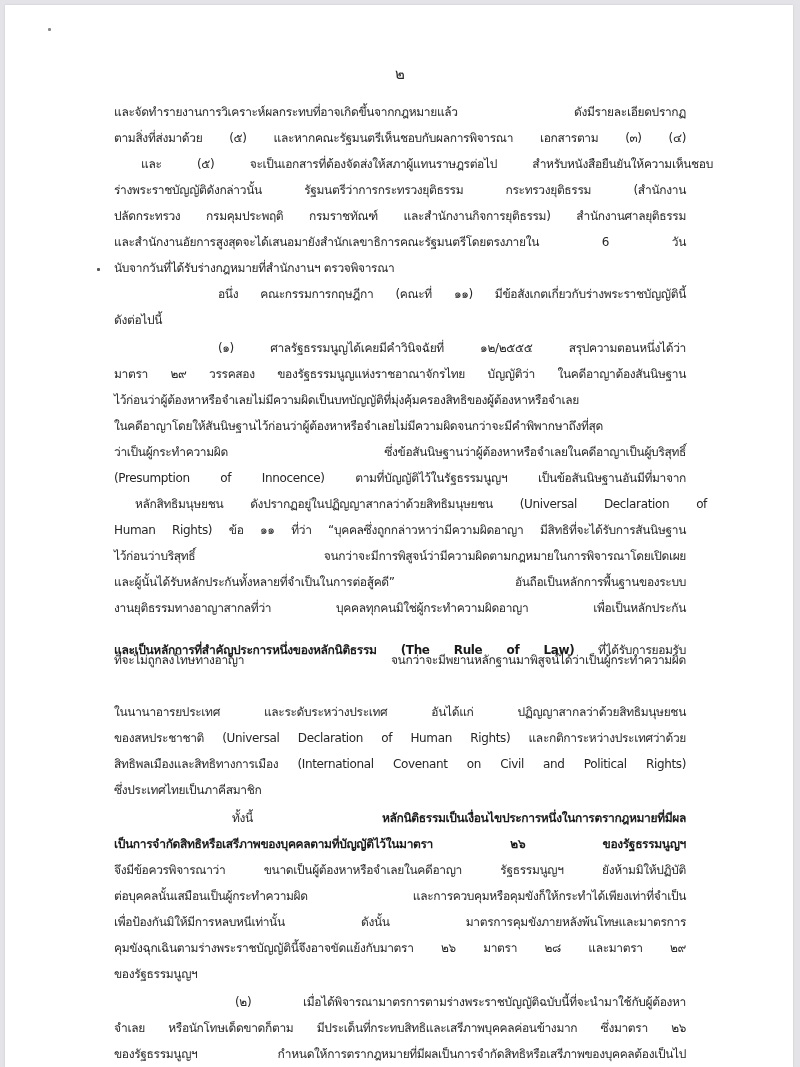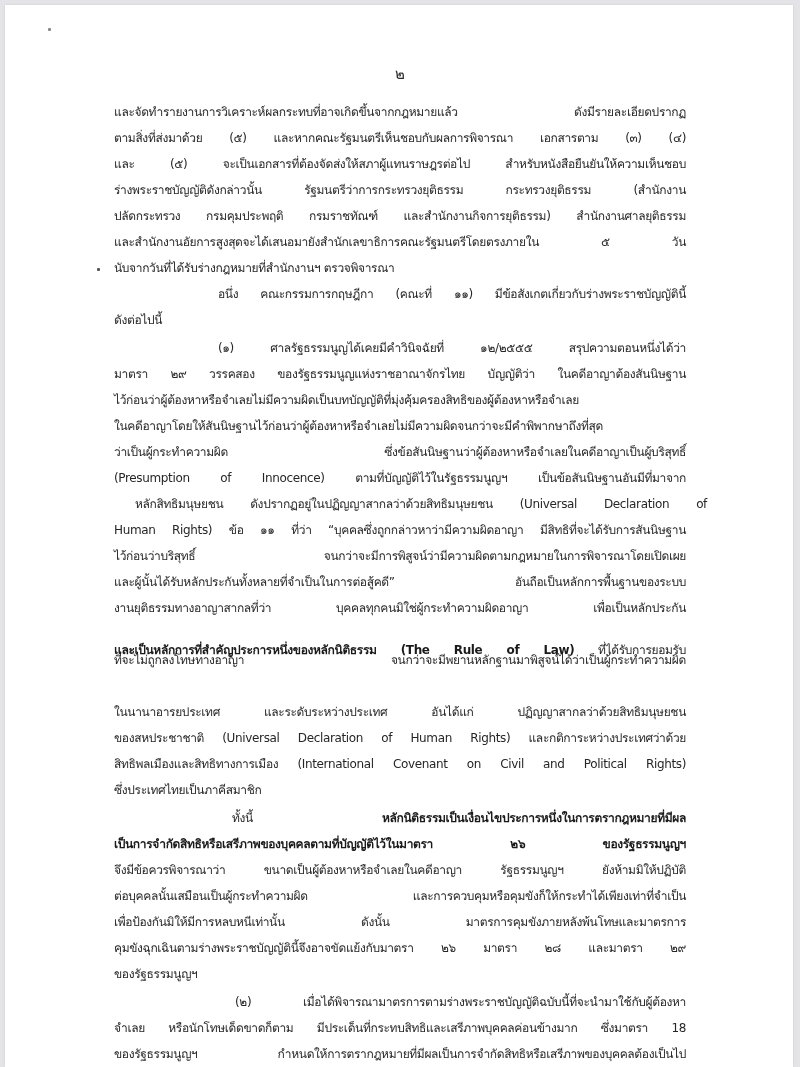--- a/index.html
+++ b/index.html
@@ -83,24 +83,24 @@
 
 <div class="page">
 
   <div class="page-number">๒</div>
 
   <div class="mark" style="left:48px; top:28px; background:#888;"></div>
   <div class="mark" style="left:97px; top:268px;"></div>
 
   <div class="line" style="top:102px;">และจัดทำรายงานการวิเคราะห์ผลกระทบที่อาจเกิดขึ้นจากกฎหมายแล้ว ดังมีรายละเอียดปรากฏ</div>
   <div class="line" style="top:128px;">ตามสิ่งที่ส่งมาด้วย (๕) และหากคณะรัฐมนตรีเห็นชอบกับผลการพิจารณา เอกสารตาม (๓) (๔)</div>
-  <div class="line" style="top:154px;">และ (๕) จะเป็นเอกสารที่ต้องจัดส่งให้สภาผู้แทนราษฎรต่อไป สำหรับหนังสือยืนยันให้ความเห็นชอบ</div>
+  <div class="line" style="top:154px;margin-left:27px;">และ (๕) จะเป็นเอกสารที่ต้องจัดส่งให้สภาผู้แทนราษฎรต่อไป สำหรับหนังสือยืนยันให้ความเห็นชอบ</div>
   <div class="line" style="top:180px;">ร่างพระราชบัญญัติดังกล่าวนั้น รัฐมนตรีว่าการกระทรวงยุติธรรม กระทรวงยุติธรรม (สำนักงาน</div>
   <div class="line" style="top:206px;">ปลัดกระทรวง กรมคุมประพฤติ กรมราชทัณฑ์ และสำนักงานกิจการยุติธรรม) สำนักงานศาลยุติธรรม</div>
-  <div class="line" style="top:232px;">และสำนักงานอัยการสูงสุดจะได้เสนอมายังสำนักเลขาธิการคณะรัฐมนตรีโดยตรงภายใน ๕ วัน</div>
+  <div class="line" style="top:232px;">และสำนักงานอัยการสูงสุดจะได้เสนอมายังสำนักเลขาธิการคณะรัฐมนตรีโดยตรงภายใน 6 วัน</div>
   <div class="line last" style="top:258px;">นับจากวันที่ได้รับร่างกฎหมายที่สำนักงานฯ ตรวจพิจารณา</div>
 
   <div class="line indent" style="top:284px;">อนึ่ง คณะกรรมการกฤษฎีกา (คณะที่ ๑๑) มีข้อสังเกตเกี่ยวกับร่างพระราชบัญญัตินี้</div>
   <div class="line last" style="top:310px;">ดังต่อไปนี้</div>
 
   <div class="line indent" style="top:338px;">(๑) ศาลรัฐธรรมนูญได้เคยมีคำวินิจฉัยที่ ๑๒/๒๕๕๕ สรุปความตอนหนึ่งได้ว่า</div>
   <div class="line" style="top:364px;">มาตรา ๒๙ วรรคสอง ของรัฐธรรมนูญแห่งราชอาณาจักรไทย บัญญัติว่า ในคดีอาญาต้องสันนิษฐาน</div>
   <div class="line" style="top:390px;">ไว้ก่อนว่าผู้ต้องหาหรือจำเลยไม่มีความผิดเป็นบทบัญญัติที่มุ่งคุ้มครองสิทธิของผู้ต้องหาหรือจำเลย</div>
   <div class="line" style="top:416px;">ในคดีอาญาโดยให้สันนิษฐานไว้ก่อนว่าผู้ต้องหาหรือจำเลยไม่มีความผิดจนกว่าจะมีคำพิพากษาถึงที่สุด</div>
   <div class="line" style="top:442px;">ว่าเป็นผู้กระทำความผิด ซึ่งข้อสันนิษฐานว่าผู้ต้องหาหรือจำเลยในคดีอาญาเป็นผู้บริสุทธิ์</div>
@@ -123,16 +123,16 @@
 
   <div class="line last" style="top:780px;">ซึ่งประเทศไทยเป็นภาคีสมาชิก</div>
   <div class="line b" style="top:834px;">เป็นการจำกัดสิทธิหรือเสรีภาพของบุคคลตามที่บัญญัติไว้ในมาตรา ๒๖ ของรัฐธรรมนูญฯ</div>
   <div class="line" style="top:860px;">จึงมีข้อควรพิจารณาว่า ขนาดเป็นผู้ต้องหาหรือจำเลยในคดีอาญา รัฐธรรมนูญฯ ยังห้ามมิให้ปฏิบัติ</div>
   <div class="line" style="top:886px;">ต่อบุคคลนั้นเสมือนเป็นผู้กระทำความผิด และการควบคุมหรือคุมขังก็ให้กระทำได้เพียงเท่าที่จำเป็น</div>
   <div class="line" style="top:912px;">เพื่อป้องกันมิให้มีการหลบหนีเท่านั้น ดังนั้น มาตรการคุมขังภายหลังพ้นโทษและมาตรการ</div>
   <div class="line" style="top:938px;">คุมขังฉุกเฉินตามร่างพระราชบัญญัตินี้จึงอาจขัดแย้งกับมาตรา ๒๖ มาตรา ๒๘ และมาตรา ๒๙</div>
   <div class="line last" style="top:964px;">ของรัฐธรรมนูญฯ</div>
 
   <div class="line indent3" style="top:992px;">(๒) เมื่อได้พิจารณามาตรการตามร่างพระราชบัญญัติฉบับนี้ที่จะนำมาใช้กับผู้ต้องหา</div>
-  <div class="line" style="top:1018px;">จำเลย หรือนักโทษเด็ดขาดก็ตาม มีประเด็นที่กระทบสิทธิและเสรีภาพบุคคลค่อนข้างมาก ซึ่งมาตรา 18</div>
+  <div class="line" style="top:1018px;">จำเลย หรือนักโทษเด็ดขาดก็ตาม มีประเด็นที่กระทบสิทธิและเสรีภาพบุคคลค่อนข้างมาก ซึ่งมาตรา ๒๖</div>
   <div class="line" style="top:1044px;">ของรัฐธรรมนูญฯ กำหนดให้การตรากฎหมายที่มีผลเป็นการจำกัดสิทธิหรือเสรีภาพของบุคคลต้องเป็นไป</div>
 
 </div>
 
 </body></html>

